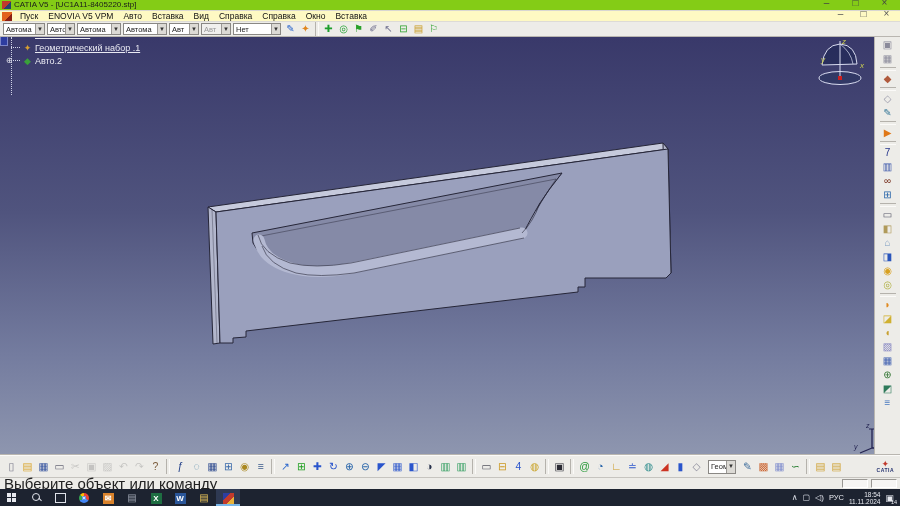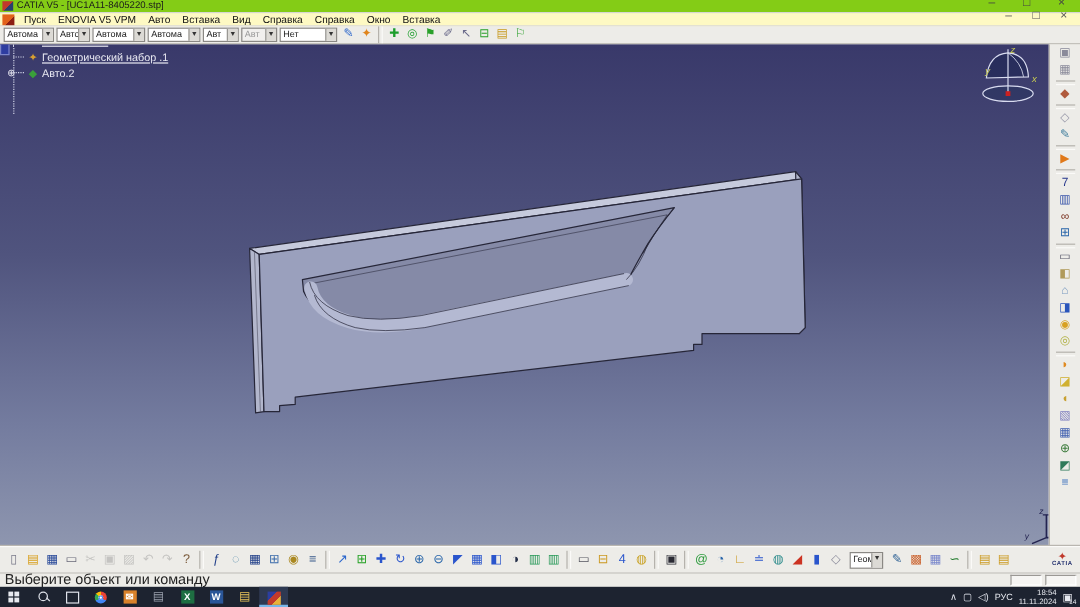--- a/index.html
+++ b/index.html
@@ -15,21 +15,21 @@
   .winctl span { cursor:default; line-height:9px; }
 
   .menubar { position:absolute; left:0; top:11px; width:900px; height:11px;
     background:#fef9c3; border-bottom:1px solid #dddbd6; display:flex; align-items:flex-end; font-size:8.5px; color:#111; }
   .menu-app-ico { width:10px; height:9px; margin:0 3px 0 2px; background:linear-gradient(135deg,#e2621b 60%,#8c1f13 60%); }
   .menubar .mitem { padding:0 5px; line-height:10px; white-space:nowrap; }
   .mdictl { margin-left:auto; display:flex; gap:8px; margin-right:6px; font-size:7px; color:#555; }
 
   .topbar { position:absolute; left:0; top:22px; width:900px; height:15px;
     background:#edecE8; border-bottom:1px solid #b9b6b0; display:flex; align-items:center; gap:2px; padding-left:3px; }
-  .combo { height:12px; background:#fff; border:1px solid #8a8884; display:flex; align-items:flex-start; font-size:7.5px; color:#222; }
+  .combo { height:12px; background:#fff; border:1px solid #8a8884; display:flex; align-items:center; font-size:7.5px; color:#222; }
   .combo .cv { flex:1; padding:0 2px; overflow:hidden; white-space:nowrap; }
   .combo .arr { width:9px; height:100%; background:#dcdad5; border-left:1px solid #9a9894; font-size:6px; line-height:10px; text-align:center; color:#333; }
   .combo.dis { color:#999; background:#f1f0ee; }
   .combo:nth-child(1){width:42px}.combo:nth-child(2){width:28px}.combo:nth-child(3){width:44px}
   .combo:nth-child(4){width:44px}.combo:nth-child(5){width:30px}.combo:nth-child(6){width:30px}.combo:nth-child(7){width:48px}
 
   .ticon { display:inline-block; width:15px; height:14px; line-height:14px; text-align:center;
     font-size:10px; cursor:default; flex:0 0 auto; }
   .ticon.disabled { opacity:.4; }
   .tsep { width:4px; height:14px; border-left:1px solid #b5b2ac; border-right:1px solid #fbfaf8; margin:0 2px; flex:0 0 auto; }
@@ -63,21 +63,21 @@
   .bottomtb .ticon { width:15px; height:15px; line-height:15px; font-size:10.5px; }
   .bottomtb .tsep { height:15px; }
   .bcombo { width:112px; height:14px; margin:0 3px; }
   .bcombo .cv { font-size:7.5px; }
   .catia-logo { margin-left:auto; display:flex; flex-direction:column; align-items:center; line-height:6px; margin-right:2px; }
   .catia-logo .mark { font-size:9px; color:#c0392b; }
   .catia-logo .word { font-size:5px; color:#23306e; font-weight:bold; letter-spacing:.5px; }
 
   
   .statusbar { position:absolute; left:0; top:477px; width:900px; height:12px;
-    background:#edecE8; border-top:1px solid #c6c4bf; display:flex; align-items:center; font-size:12px; color:#222; }
+    background:#edecE8; border-top:1px solid #c6c4bf; display:flex; align-items:center; font-size:15px; color:#222; }
   .statusbar .msg { padding-left:4px; flex:1; line-height:11px; }
   .statusbar .sbox { width:26px; height:9px; background:#f6f5f3; border:1px solid #9a9894; border-bottom-color:#fff; border-right-color:#fff; margin-right:3px; }
 
   
   .taskbar { position:absolute; left:0; top:489px; width:900px; height:17px;
     background:#1d2330; display:flex; align-items:stretch; color:#e8eaf0; }
   .taskbar .ticon { width:24px; height:17px; line-height:17px; font-size:10px; position:relative; }
   .taskbar .ticon.active { background:#2e3952; box-shadow:inset 0 -2px 0 #78b6e8; }
   .kind-winlogo { background-image:
       linear-gradient(#e8eaf0,#e8eaf0),linear-gradient(#e8eaf0,#e8eaf0),

